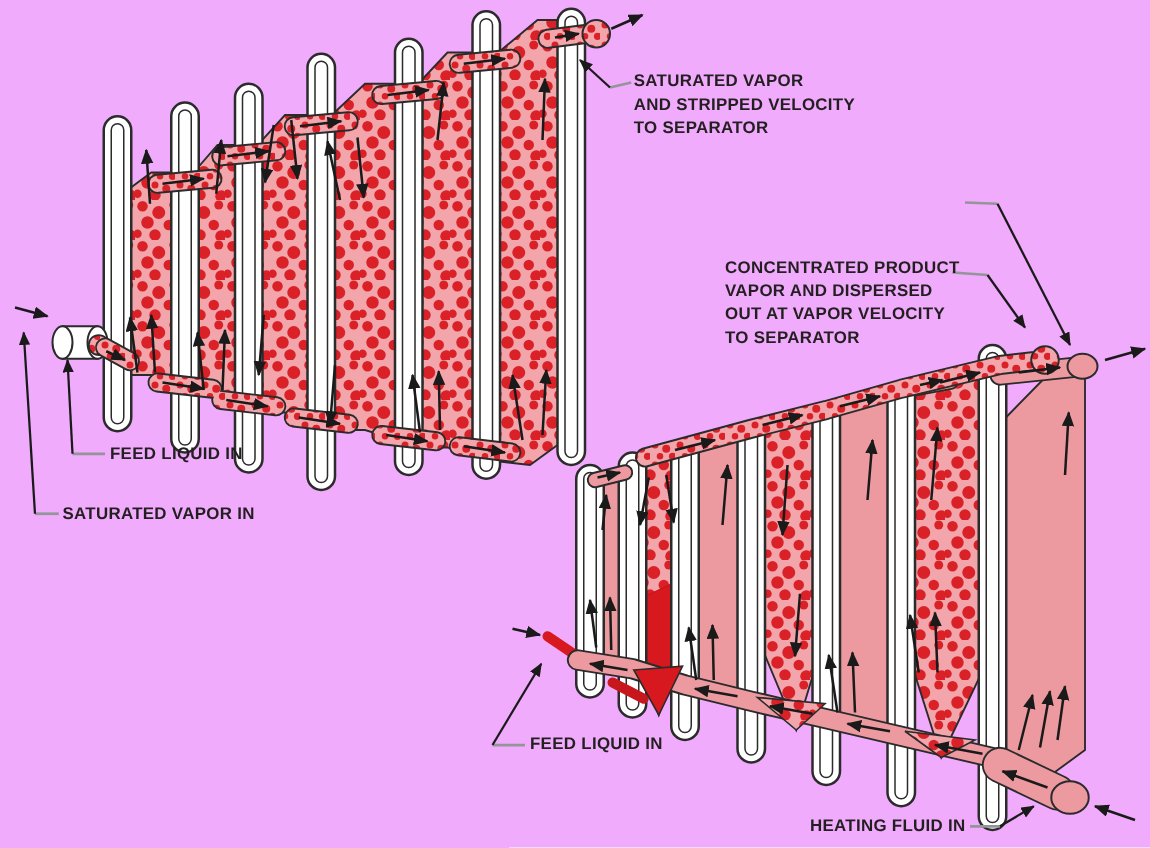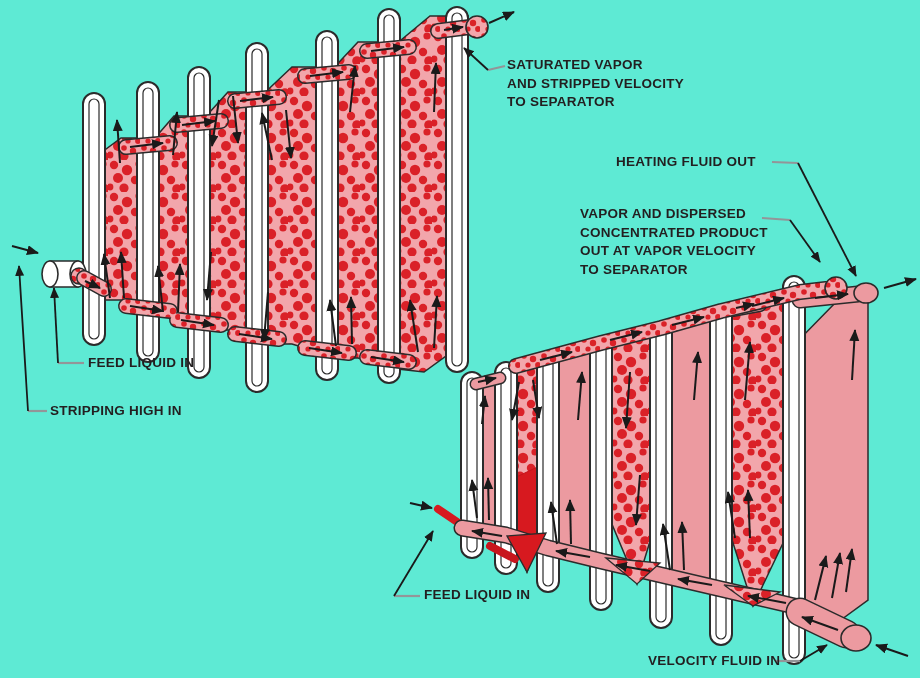--- a/index.html
+++ b/index.html
@@ -1,16 +1,16 @@
 <!DOCTYPE html>
 <html><head>
 <meta charset="utf-8">
 <style>
   html,body{margin:0;padding:0;background:#fff}
-  .stage{position:relative;width:920px;height:678px;background:#5eead4;overflow:hidden;
+  .stage{position:relative;width:920px;height:678px;background:#f0abfc;overflow:hidden;
          font-family:"Liberation Sans",sans-serif}
   .stage svg{position:absolute;left:0;top:0}
   .label{position:absolute;font:700 13.5px/18.5px "Liberation Sans",sans-serif;
          color:#231f20;letter-spacing:.25px;white-space:nowrap}
 </style>
 </head>
 <body>
 
 <div class="stage">
 
@@ -310,40 +310,37 @@
   </g>
 </g>
 </svg>
 
 <div class="label" style="left:507px;top:56px">
   <div>SATURATED VAPOR</div>
   <div>AND STRIPPED VELOCITY</div>
   <div>TO SEPARATOR</div>
 </div>
 
-<div class="label" style="left:616px;top:153px">
-  <div>HEATING FLUID OUT</div>
-</div>
 
 <div class="label" style="left:580px;top:205px">
+  <div>CONCENTRATED PRODUCT</div>
   <div>VAPOR AND DISPERSED</div>
-  <div>CONCENTRATED PRODUCT</div>
   <div>OUT AT VAPOR VELOCITY</div>
   <div>TO SEPARATOR</div>
 </div>
 
 <div class="label" style="left:88px;top:354px">
   <div>FEED LIQUID IN</div>
 </div>
 
 <div class="label" style="left:50px;top:402px">
-  <div>STRIPPING HIGH IN</div>
+  <div>SATURATED VAPOR IN</div>
 </div>
 
 <div class="label" style="left:424px;top:586px">
   <div>FEED LIQUID IN</div>
 </div>
 
 <div class="label" style="left:648px;top:652px">
-  <div>VELOCITY FLUID IN</div>
+  <div>HEATING FLUID IN</div>
 </div>
 
 </div>
 
 </body></html>

